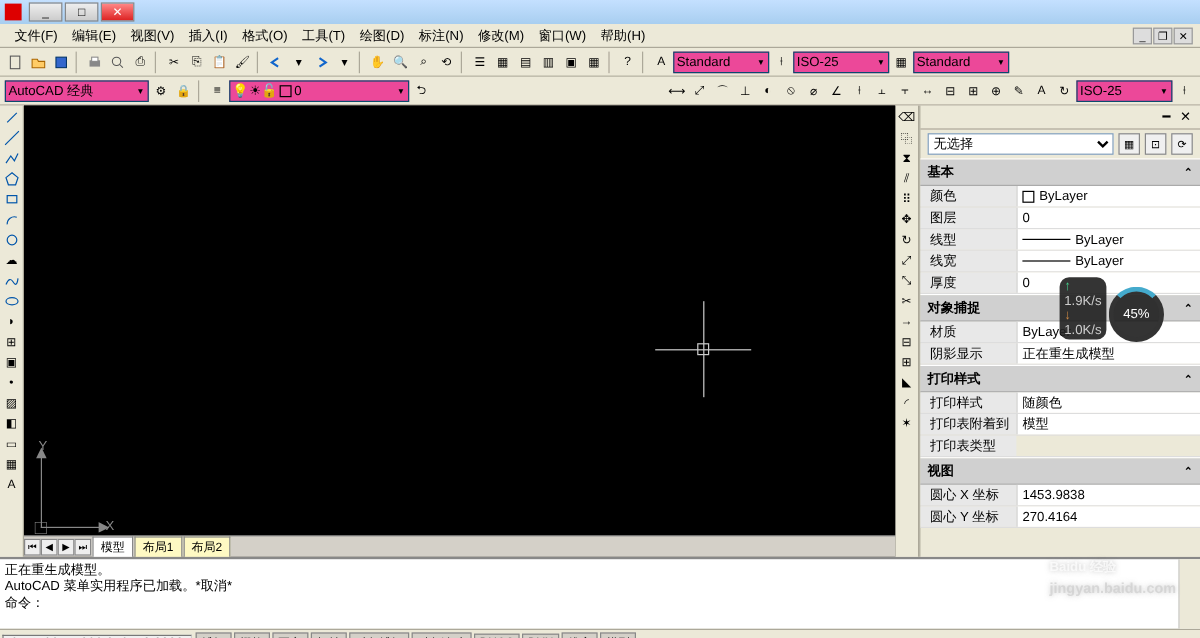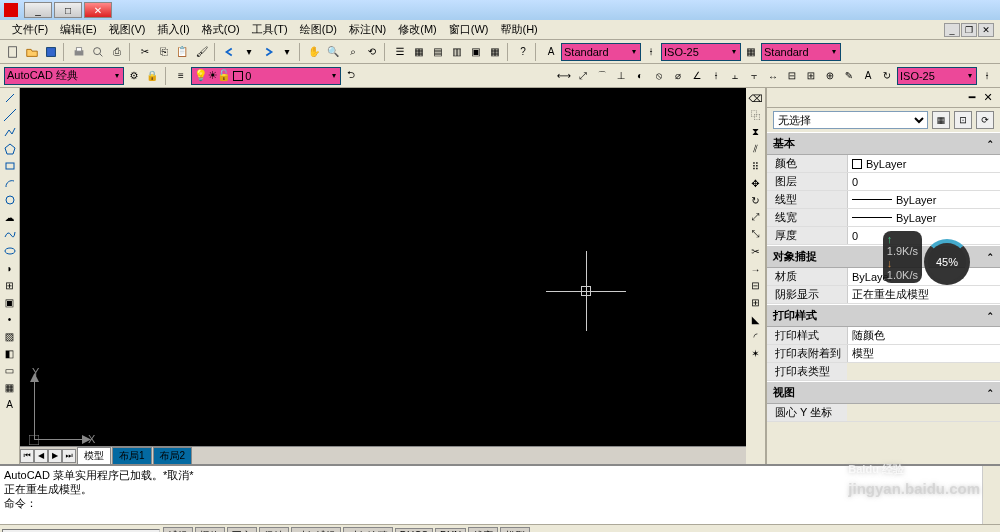--- a/index.html
+++ b/index.html
@@ -39,21 +39,21 @@
 .canvas .ucs .xlab { position:absolute; left:54px; bottom:-5px; color:#888; }
 .canvas .cursor { position:absolute; right:120px; bottom:115px; width:80px; height:80px; }
 .canvas .cursor .h { position:absolute; top:40px; left:0; width:80px; height:1px; background:#ccc; }
 .canvas .cursor .v { position:absolute; left:40px; top:0; width:1px; height:80px; background:#ccc; }
 .canvas .cursor .box { position:absolute; left:35px; top:35px; width:10px; height:10px; border:1px solid #ccc; }
 
 .modeltabs { height: 18px; background:#d4d0c8; display:flex; align-items:center; border-top:1px solid #888; }
 .modeltabs .nav { display:flex; }
 .modeltabs .nav .nb { width:14px; height:14px; background:#eee; border:1px solid #888; font-size:8px; display:flex;align-items:center;justify-content:center; }
 .modeltabs .tab { padding:1px 6px; background:#fff; border:1px solid #888; border-bottom:none; margin-left:1px; font-size:10px; }
-.modeltabs .tab.inact { background:#0369a1; }
+.modeltabs .tab.inact { background:#fef9c3; }
 
 .right-panel { width: 234px; background:#ece9d8; border-left:1px solid #aca899; display:flex; flex-direction:column; }
 .prop-head { height:20px; display:flex; align-items:center; padding:0 4px; border-bottom:1px solid #aca899; }
 .prop-head .t { flex:1; }
 .prop-head .ic { width:16px; height:16px; display:flex;align-items:center;justify-content:center; cursor:pointer; }
 .prop-sel { padding:3px 6px; display:flex; gap:4px; align-items:center; }
 .prop-sel select { flex:1; height:18px; border:1px solid #7f9db9; background:#fff; font-size:11px; }
 .prop-sel .pb { width:18px; height:18px; border:1px solid #888; background:#f0f0f0; display:flex;align-items:center;justify-content:center; font-size:9px; }
 
 .prop-group { border-top:1px solid #fff; }
@@ -72,21 +72,21 @@
 .statusbar { height:22px; background:#ece9d8; border-top:1px solid #aca899; display:flex; align-items:center; font-size:11px; }
 .statusbar .coord { padding:0 6px; border:1px inset #ccc; background:#f0f0f0; margin:0 2px; }
 .statusbar .sbtn { padding:1px 4px; border:1px solid #888; margin:0 1px; background:#d4d0c8; cursor:pointer; font-size:10px; }
 
 .overlay-gauge { position:absolute; right:30px; top:225px; width:60px; height:50px; pointer-events:none; }
 .gauge-ring { width:46px; height:46px; border-radius:50%; border:4px solid #333; border-top-color:#4ac; position:absolute; right:0; top:14px; display:flex;align-items:center;justify-content:center; background:rgba(30,30,30,0.9); color:#fff; font-size:13px; }
 .gauge-txt { position:absolute; right:48px; top:6px; font-size:9px; color:#ccc; background:rgba(30,30,30,0.9); padding:2px 4px; border-radius:8px; }
 .gauge-txt .up{color:#4c8;} .gauge-txt .dn{color:#c84;}
 
 .watermark { position:absolute; right:20px; bottom:35px; font-size:26px; color:rgba(255,255,255,0.7); font-weight:bold; text-shadow:0 0 4px rgba(150,150,150,0.5); pointer-events:none; font-family:Arial; }
-.watermark .sub { font-size:15px; display:block; text-align:center; color:rgba(200,200,200,0.6); }
+.watermark .sub { font-size:12px; display:block; text-align:center; color:rgba(200,200,200,0.6); }
 </style>
 </head>
 <body>
 
 <div class="titlebar">
   <div class="icon"></div>
   <div class="winbtns">
     <div class="winbtn">_</div>
     <div class="winbtn">□</div>
     <div class="winbtn close">✕</div>
@@ -432,30 +432,35 @@
           <div class="pk">打印表类型</div>
         </div>
     </div>
 
     <div class="prop-group">
       <div class="prop-ghead">
           <span>视图</span>
           <span class="chev">⌃</span>
         </div>
       <div class="prop-row">
+          <div class="pk">圆心 X 坐标</div>
+          <div class="pv">1453.9838</div>
+        </div>
+      <div class="prop-row">
           <div class="pk">圆心 Y 坐标</div>
+          <div class="pv">270.4164</div>
         </div>
     </div>
   </div>
 </div>
 
 <div class="cmdline">
   <div class="cmdtext">
+    <div>正在重生成模型。</div>
     <div>AutoCAD 菜单实用程序已加载。*取消*</div>
-    <div>正在重生成模型。</div>
     <div>命令：</div>
   </div>
   <div class="cmdscroll"></div>
 </div>
 
 <div class="statusbar">
   <div class="coord">2157.6675, 326.9721, 0.0000</div>
   <div class="sbtn">捕捉</div>
   <div class="sbtn">栅格</div>
   <div class="sbtn">正交</div>

